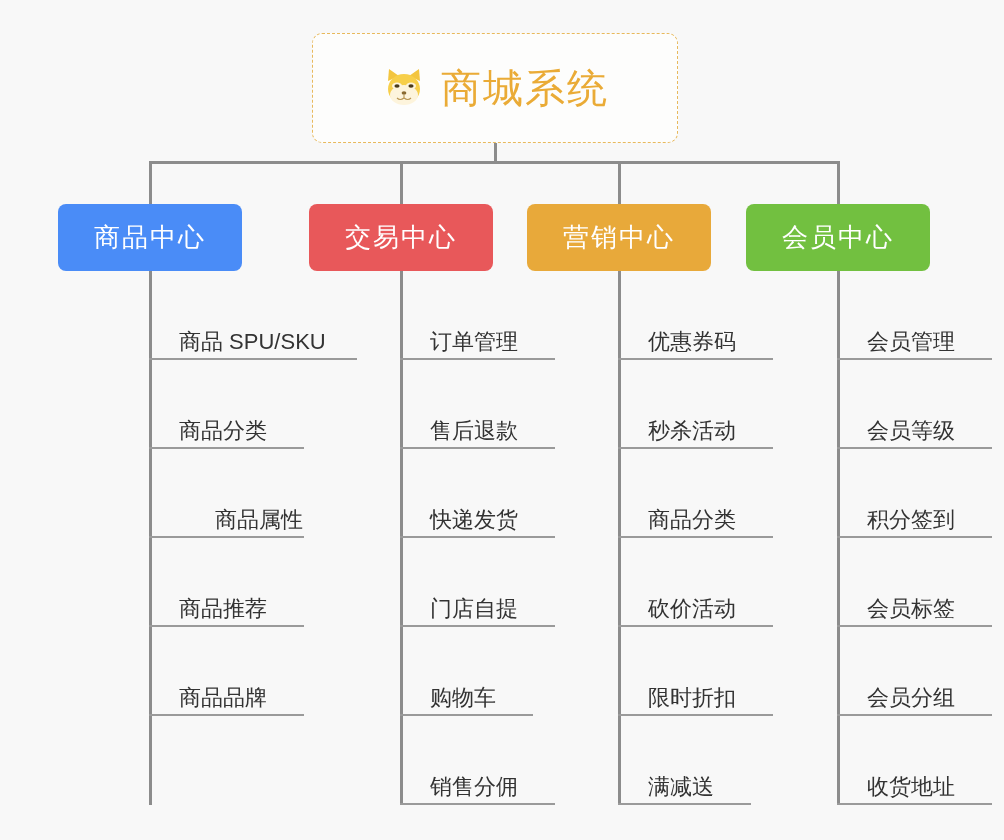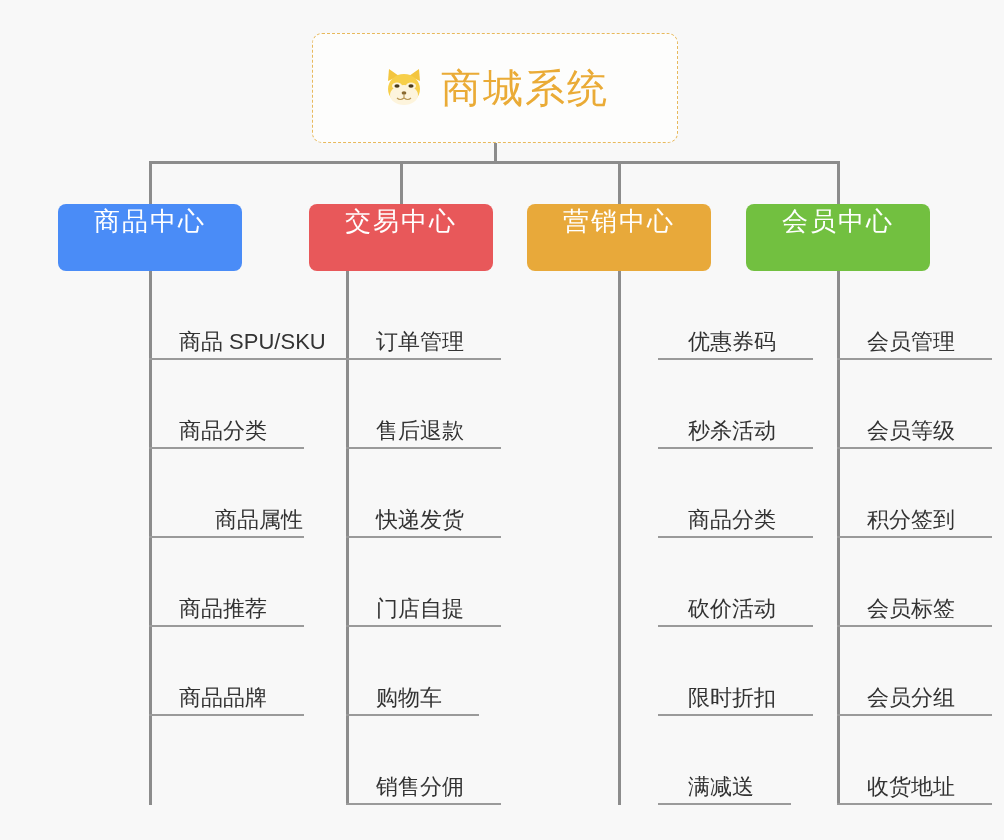--- a/index.html
+++ b/index.html
@@ -80,21 +80,21 @@
 
   
   .branch {
     position: absolute;
     top: 204px;
   }
   .branch-header {
     height: 67px;
     border-radius: 8px;
     display: flex;
-    align-items: flex-start;
+    align-items: center;
     justify-content: center;
     color: #ffffff;
     font-size: 26px;
     letter-spacing: 2px;
     box-sizing: border-box;
   }
 
   
   .leaf-list {
     position: relative;
@@ -196,21 +196,21 @@
           <div class="leaf">
             <span class="leaf-label" style="border-bottom: none;">商品品牌</span>
             <div class="leaf-rule" style="width: 155px;"></div>
           </div>
         </div>
       </div>
       <div class="branch" style="left: 309px; width: 184px;">
         <div class="branch-header" style="background: rgb(232, 88, 90); width: 184px;">
           <span>交易中心</span>
         </div>
-        <div class="leaf-list" style="margin-left: 37px;">
+        <div class="leaf-list" style="margin-left: 91px;">
           <div class="spine" style="height: 534px;"></div>
           <div class="leaf">
             <span class="leaf-label" style="border-bottom: none;">订单管理</span>
             <div class="leaf-rule" style="width: 155px;"></div>
           </div>
           <div class="leaf">
             <span class="leaf-label" style="border-bottom: none;">售后退款</span>
             <div class="leaf-rule" style="width: 155px;"></div>
           </div>
           <div class="leaf">
@@ -228,21 +228,21 @@
           <div class="leaf">
             <span class="leaf-label" style="border-bottom: none;">销售分佣</span>
             <div class="leaf-rule" style="width: 155px;"></div>
           </div>
         </div>
       </div>
       <div class="branch" style="left: 527px; width: 184px;">
         <div class="branch-header" style="background: rgb(232, 169, 58); width: 184px;">
           <span>营销中心</span>
         </div>
-        <div class="leaf-list" style="margin-left: 91px; padding-left: 40px;">
+        <div class="leaf-list" style="margin-left: 91px;">
           <div class="spine" style="height: 534px;"></div>
           <div class="leaf">
             <span class="leaf-label" style="border-bottom: none;">优惠券码</span>
             <div class="leaf-rule" style="width: 155px;"></div>
           </div>
           <div class="leaf">
             <span class="leaf-label" style="border-bottom: none;">秒杀活动</span>
             <div class="leaf-rule" style="width: 155px;"></div>
           </div>
           <div class="leaf">

